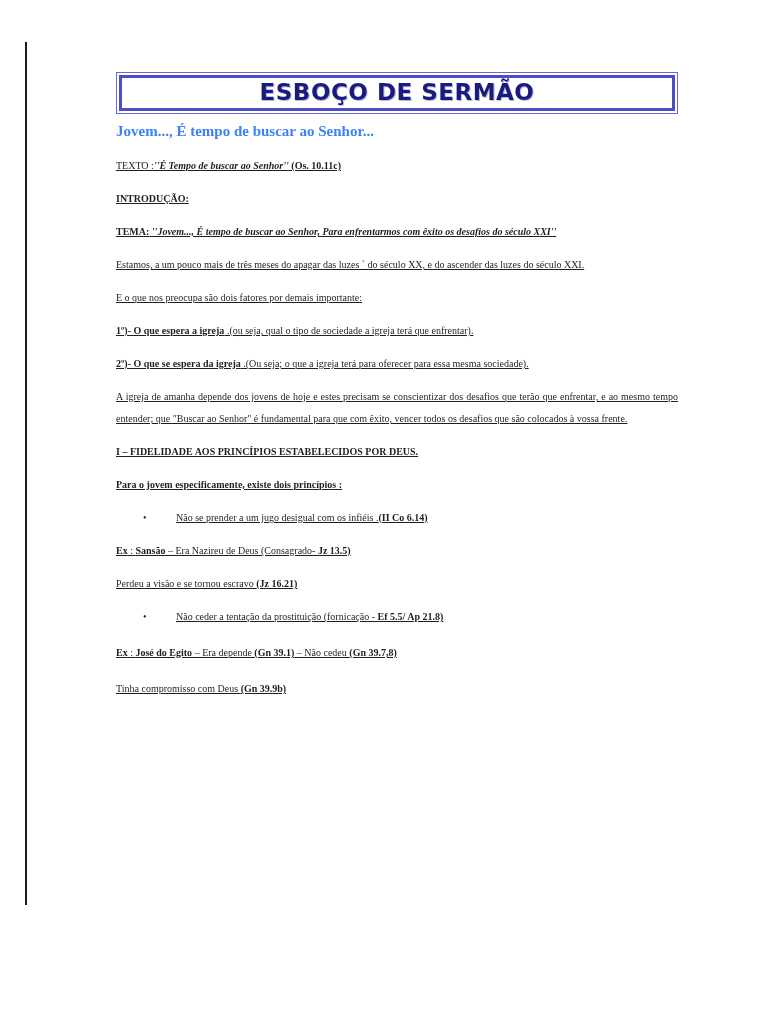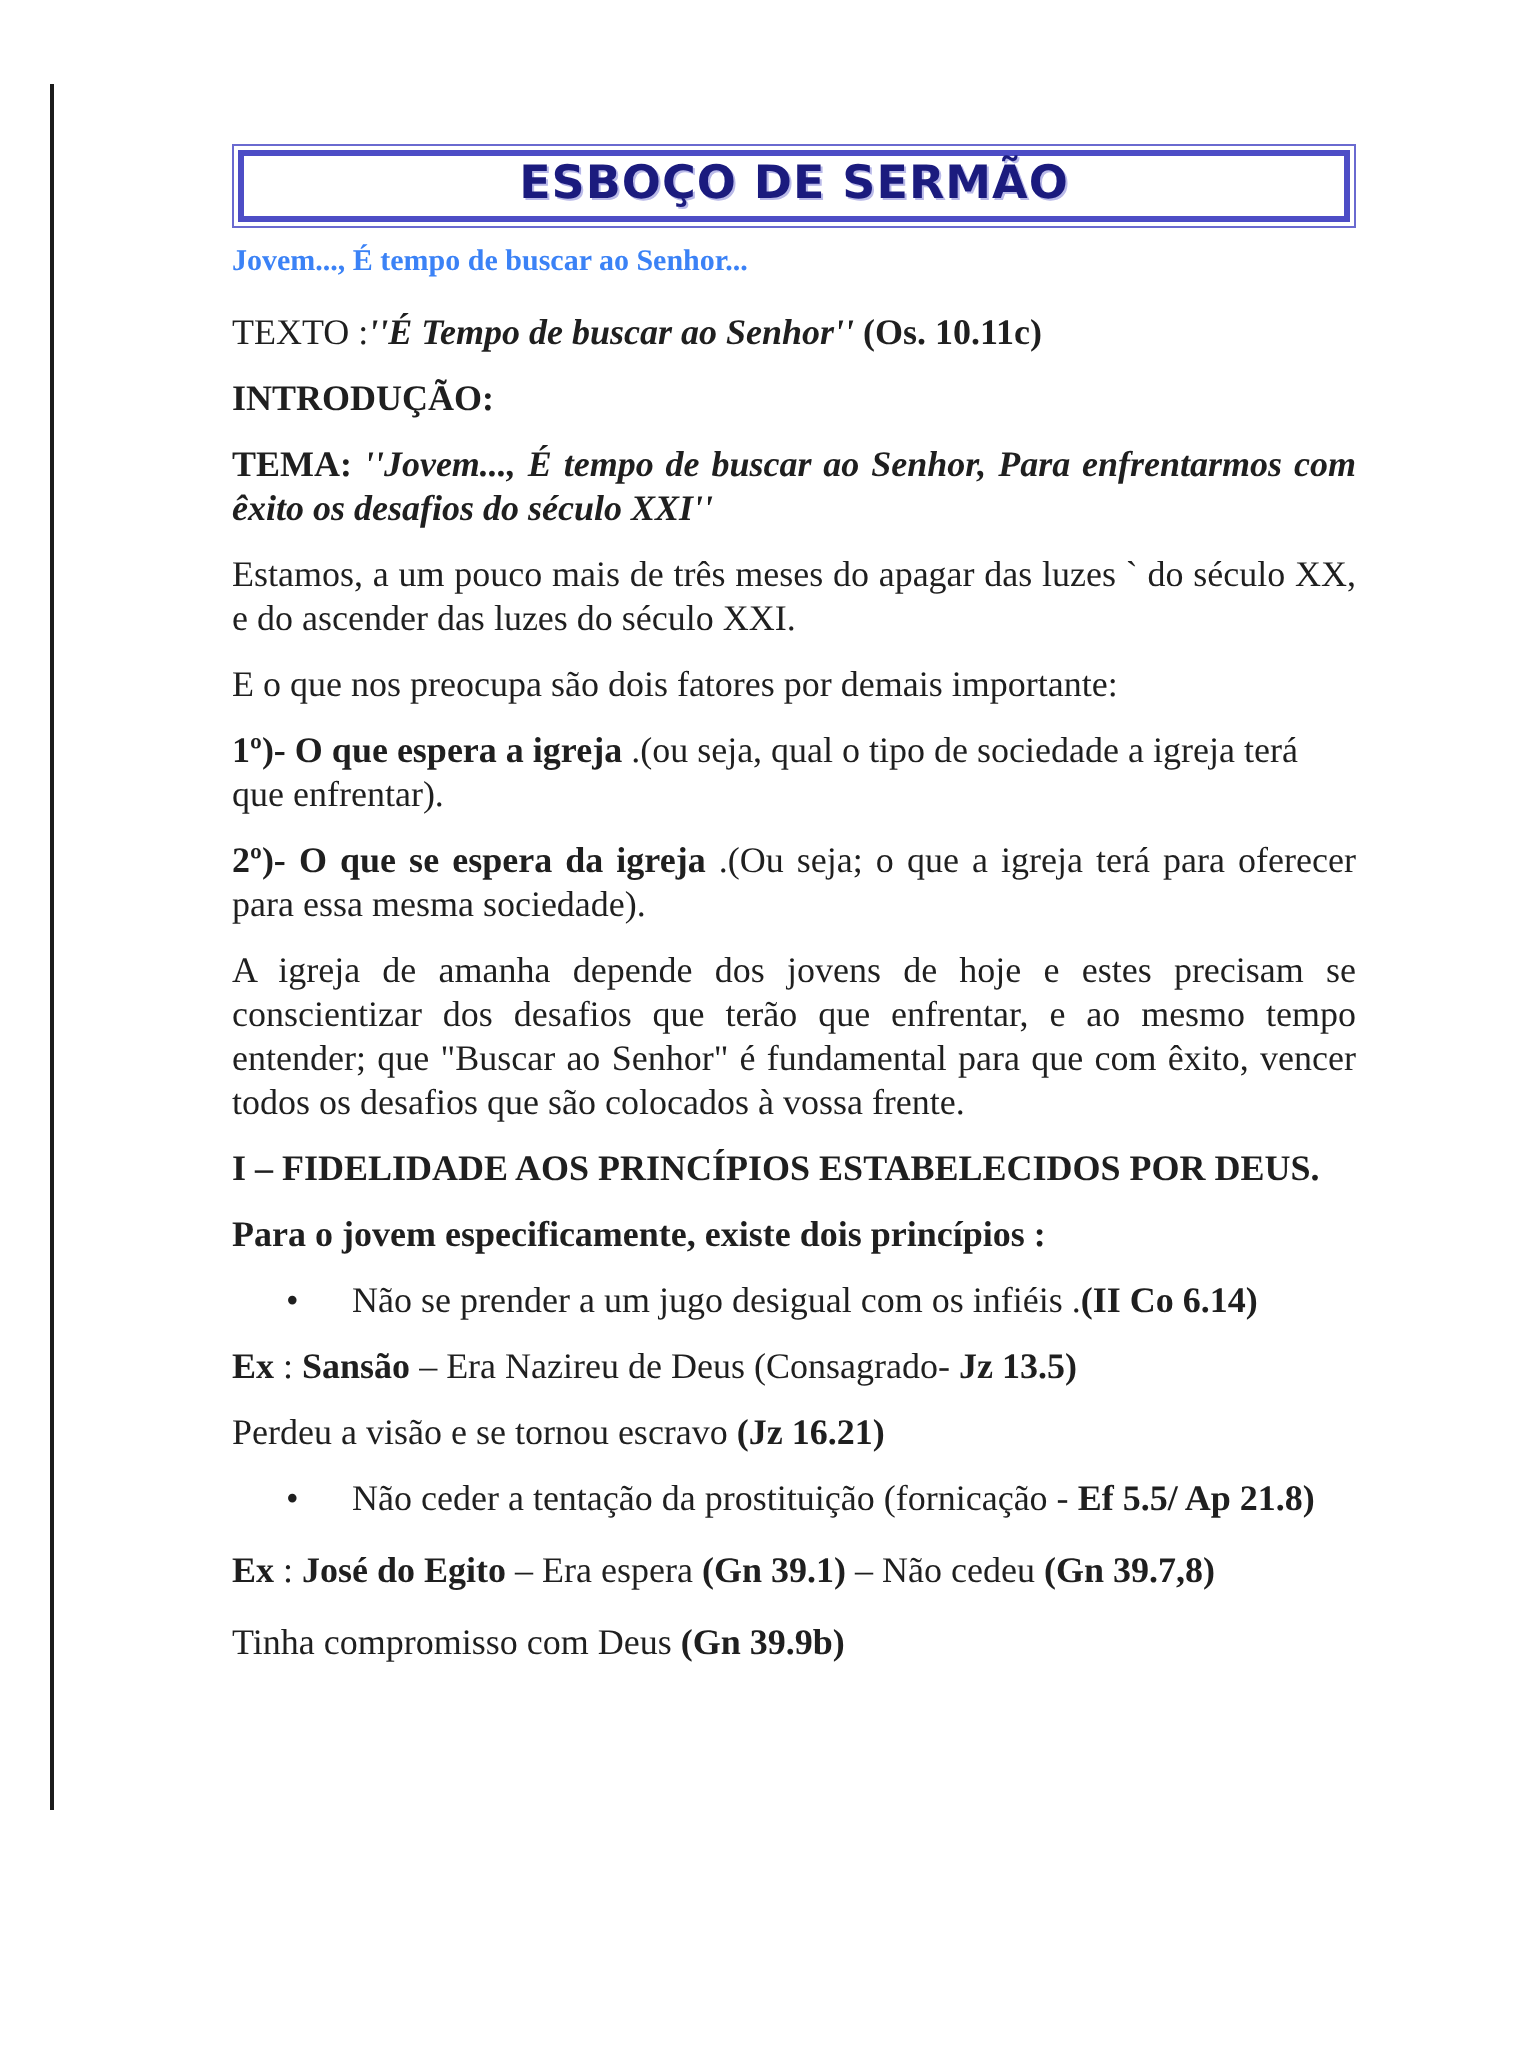--- a/index.html
+++ b/index.html
@@ -45,23 +45,24 @@
     text-shadow: 1px 1px 0 #b9b9e8;
   }
   .doc-heading {
     font-family: Liberation Serif, serif;
     font-weight: 600;
     font-size: 15px;
     color: #3b82f6;
     margin: 9px 0 15px 0;
   }
   .para {
-    font-size: 18px;
+    font-size: 10px;
     line-height: 22px;
     margin-bottom: 11px;
+    text-decoration: underline;
   }
   .just { text-align: justify; }
   .b  { font-weight: bold; }
   .bi { font-weight: bold; font-style: italic; }
   .bullet-row {
     position: relative;
     padding-left: 60px;
   }
   .bullet-glyph {
     position: absolute;
@@ -107,18 +108,18 @@
   <p class="para"><span class="b">Para o jovem especificamente, existe dois princípios :</span></p>
 
   <p class="para bullet-row"><span class="bullet-glyph">•</span><span>Não se prender a um jugo desigual com os infiéis .</span><span class="b">(II Co 6.14)</span></p>
 
   <p class="para"><span class="b">Ex</span><span> : </span><span class="b">Sansão</span><span> – Era Nazireu de Deus (Consagrado- </span><span class="b">Jz 13.5)</span></p>
 
   <p class="para"><span>Perdeu a visão e se tornou escravo </span><span class="b">(Jz 16.21)</span></p>
 
   <p class="para bullet-row gap-lg"><span class="bullet-glyph">•</span><span>Não ceder a tentação da prostituição (fornicação - </span><span class="b">Ef 5.5/ Ap 21.8)</span></p>
 
-  <p class="para gap-lg"><span class="b">Ex</span><span> : </span><span class="b">José do Egito</span><span> – Era espera </span><span class="b">(Gn 39.1)</span><span> – Não cedeu </span><span class="b">(Gn 39.7,8)</span></p>
+  <p class="para gap-lg"><span class="b">Ex</span><span> : </span><span class="b">José do Egito</span><span> – Era depende </span><span class="b">(Gn 39.1)</span><span> – Não cedeu </span><span class="b">(Gn 39.7,8)</span></p>
 
   <p class="para"><span>Tinha compromisso com Deus </span><span class="b">(Gn 39.9b)</span></p>
 
 
 </div>
 
 </body></html>

